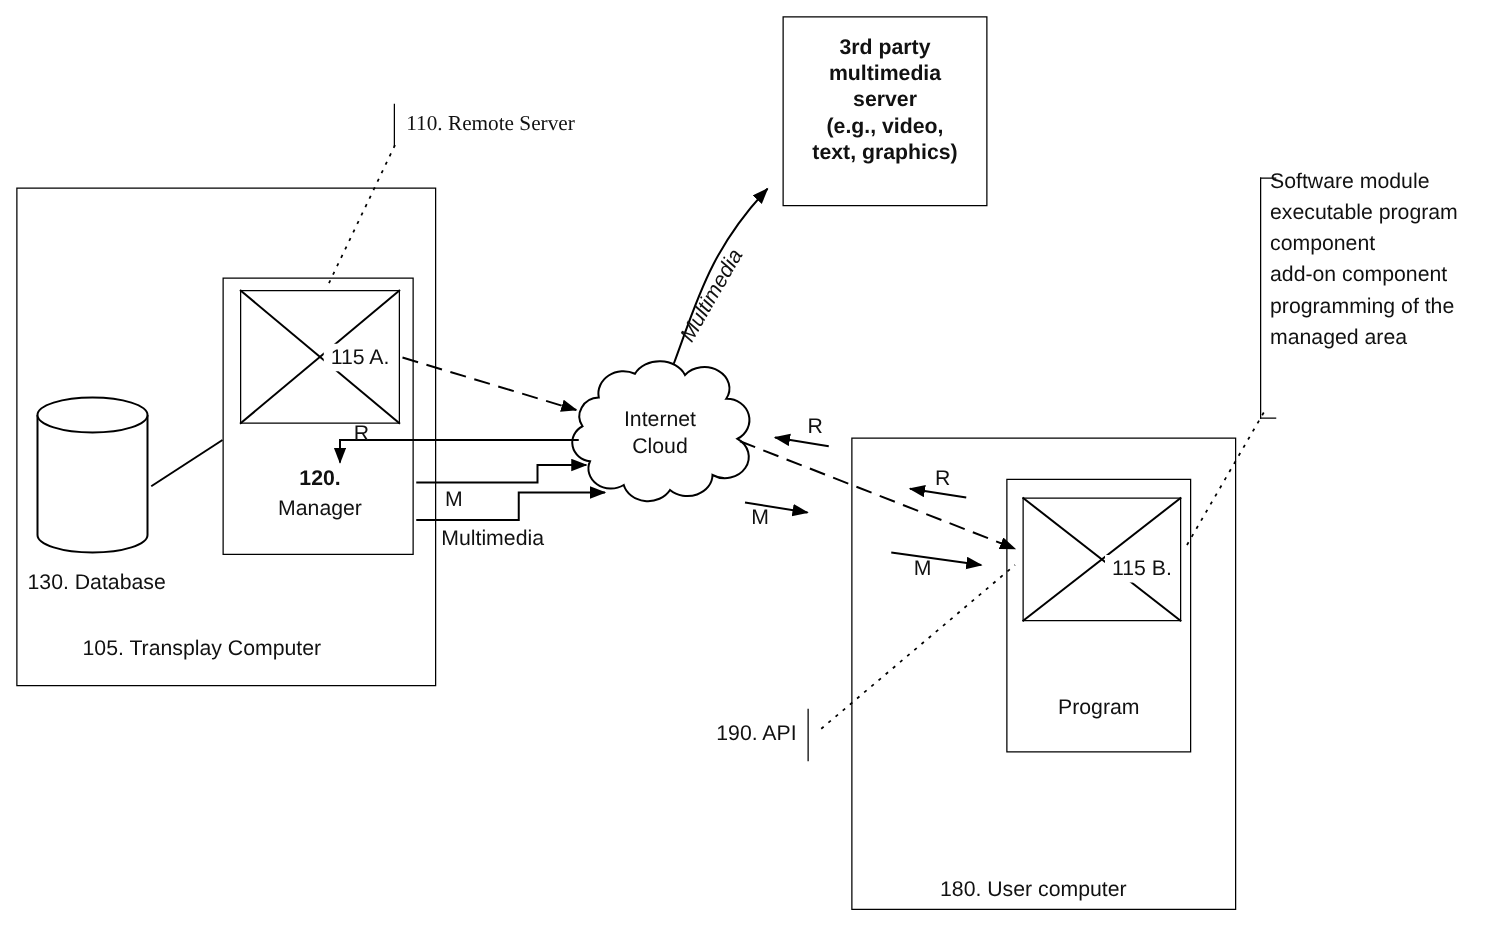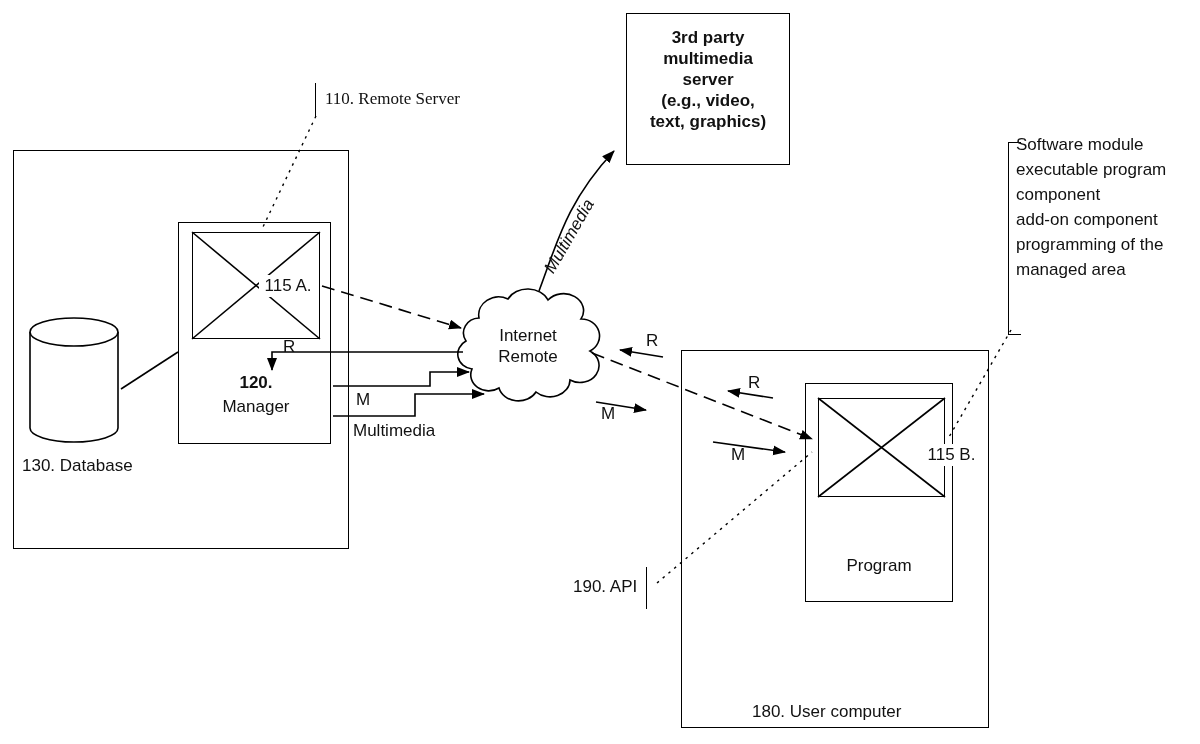--- a/index.html
+++ b/index.html
@@ -78,55 +78,56 @@
       <line x1="1011" y1="330" x2="949" y2="437" stroke-dasharray="2.5 5" stroke-width="1.4"></line>
     </g>
   </svg>
 
   <div class="label bracket-left" style="left:315px; top:83px;">
     <span>110. Remote Server</span>
   </div>
 
   <div class="label" style="left:22px; top:456px;">130. Database</div>
 
+  <div class="label" style="left:66px; top:509px;">105. Transplay Computer</div>
 
   <div class="env-label-wrap" style="left:192px; top:232px; width:128px; height:107px;">
     <span>115 A.</span>
   </div>
 
   <div class="label center" style="left:197px; top:371px; width:118px; line-height:24px;">
     <div style="font-weight:bold;">120.</div>
     <div>Manager</div>
   </div>
 
   <div class="label" style="left:283px; top:337px;">R</div>
   <div class="label" style="left:356px; top:390px;">M</div>
   <div class="label" style="left:353px; top:421px;">Multimedia</div>
 
   <div class="label center" style="left:465px; top:325px; width:126px; line-height:21px;">
     <div>Internet</div>
-    <div>Remote</div>
+    <div>Cloud</div>
   </div>
 
   <div class="label rot" style="left:549px; top:262px;">Multimedia</div>
 
   <div class="label center mlines" style="left:626px; top:27px; width:164px; line-height:21px;font-weight:bold;">
     <div>3rd party</div>
     <div>multimedia</div>
     <div>server</div>
     <div>(e.g., video,</div>
     <div>text, graphics)</div>
   </div>
 
   <div class="label" style="left:646px; top:331px;">R</div>
   <div class="label" style="left:601px; top:404px;">M</div>
   <div class="label" style="left:748px; top:373px;">R</div>
   <div class="label" style="left:731px; top:445px;">M</div>
 
-  <div class="env-label-wrap" style="left:856px; top:398px; width:127px; height:113px;">
+  <div class="env-label-wrap" style="left:818px; top:398px; width:127px; height:113px;">
     <span>115 B.</span>
   </div>
 
   <div class="label center" style="left:805px; top:556px; width:148px;">Program</div>
 
   <div class="label" style="left:752px; top:702px;text-align:center;">180. User computer</div>
 
   <div class="label bracket-right" style="left:573px; top:567px;">
     <span>190. API</span>
   </div>

